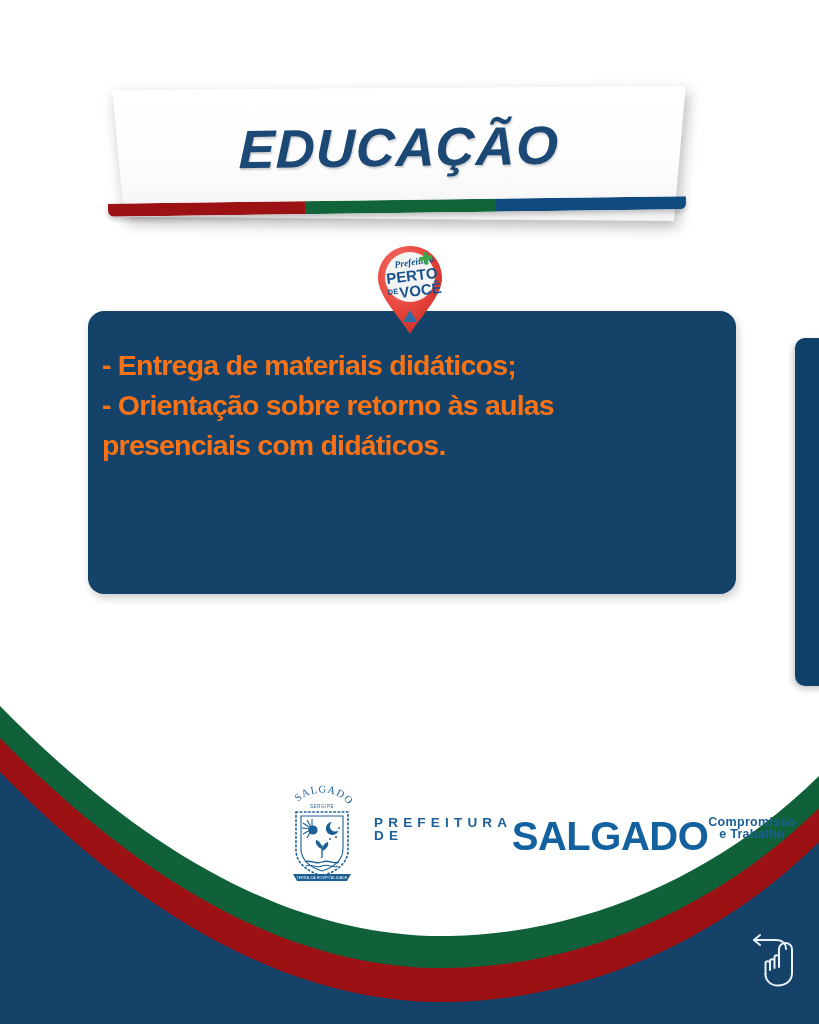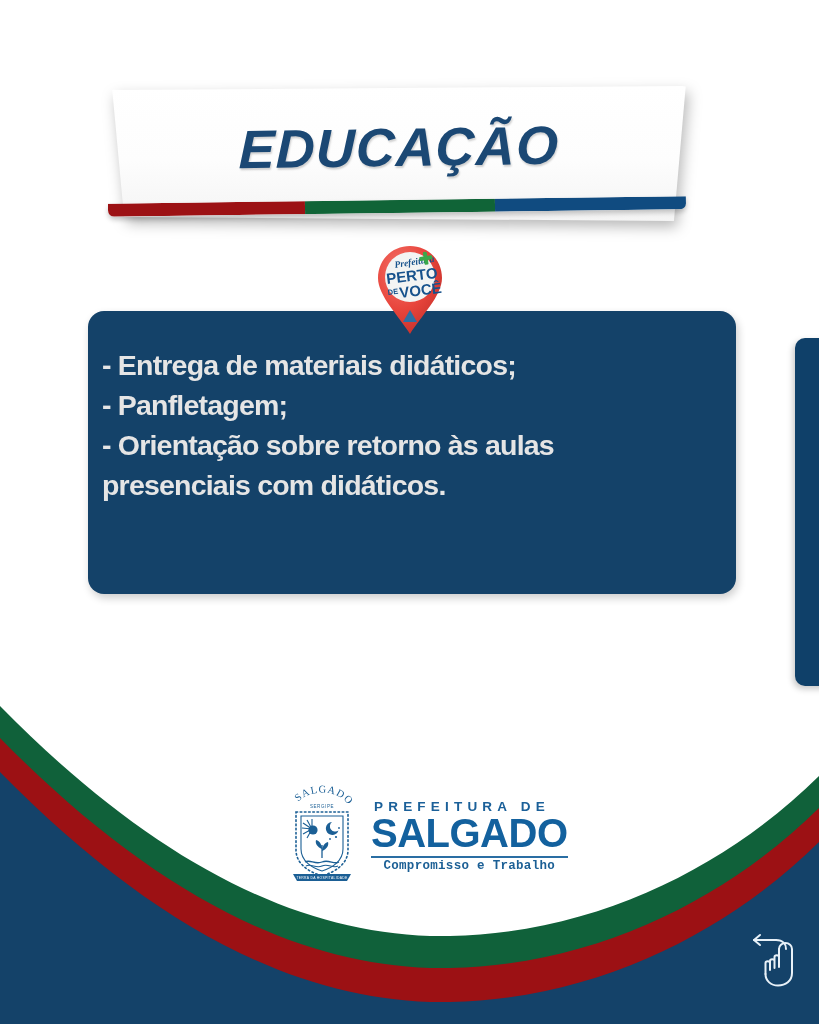--- a/index.html
+++ b/index.html
@@ -113,21 +113,21 @@
   .content-list {
     position: absolute;
     left: 14px;
     right: 14px;
     top: 34px;
     margin: 0;
     padding: 0;
     list-style: none;
   }
   .content-list li {
-    color: #e5e5e5;
+    color: #f97316;
     font-family: "Liberation Sans", sans-serif;
     font-size: 28.5px;
     font-weight: bold;
     line-height: 40px;
     letter-spacing: -0.8px;
     white-space: pre-line;
   }
 
   
   .wave {
@@ -147,21 +147,21 @@
     width: 250px;
     height: 100px;
     z-index: 5;
     display: flex;
     align-items: center;
     gap: 10px;
   }
   .crest { width: 78px; height: 98px; flex: 0 0 auto; }
   .brand-text {
     display: flex;
-    flex-direction: column;
+    flex-direction: row;
     justify-content: center;
     padding-top: 6px;
   }
   .brand-top {
     font-family: "Liberation Sans", sans-serif;
     font-size: 13.5px;
     font-weight: bold;
     letter-spacing: 5.2px;
     color: #1b6099;
     line-height: 1;
@@ -174,21 +174,21 @@
     letter-spacing: -0.5px;
     color: #13619e;
     line-height: 1.02;
   }
   .brand-rule {
     height: 1.5px;
     background: #2a6ea3;
     margin: 2px 0 2px 0;
   }
   .brand-sub {
-    font-family: Liberation Mono, monospace;
+    font-family: Liberation Sans, sans-serif;
     font-size: 12.5px;
     font-weight: bold;
     color: #1b5f95;
     letter-spacing: 0.3px;
     line-height: 1;
     text-align: center;
   }
 
   
   .swipe-icon {
@@ -216,21 +216,20 @@
     <span class="tri-red"></span>
     <span class="tri-green"></span>
     <span class="tri-blue"></span>
   </div>
 
   <div class="peek-panel"></div>
 
   <div class="content-box">
     <ul class="content-list">
       <li>- Entrega de materiais didáticos;</li>
-      <li>- Panfletagem;</li>
       <li>- Orientação sobre retorno às aulas
 presenciais com didáticos.</li>
     </ul>
   </div>
 
   <div class="pin">
     <svg viewBox="0 0 70 92" width="70" height="92" xmlns="http://www.w3.org/2000/svg">
       <defs>
         <radialGradient id="pinGrad" cx="35%" cy="28%" r="80%">
           <stop offset="0%" stop-color="#f4736a"></stop>

